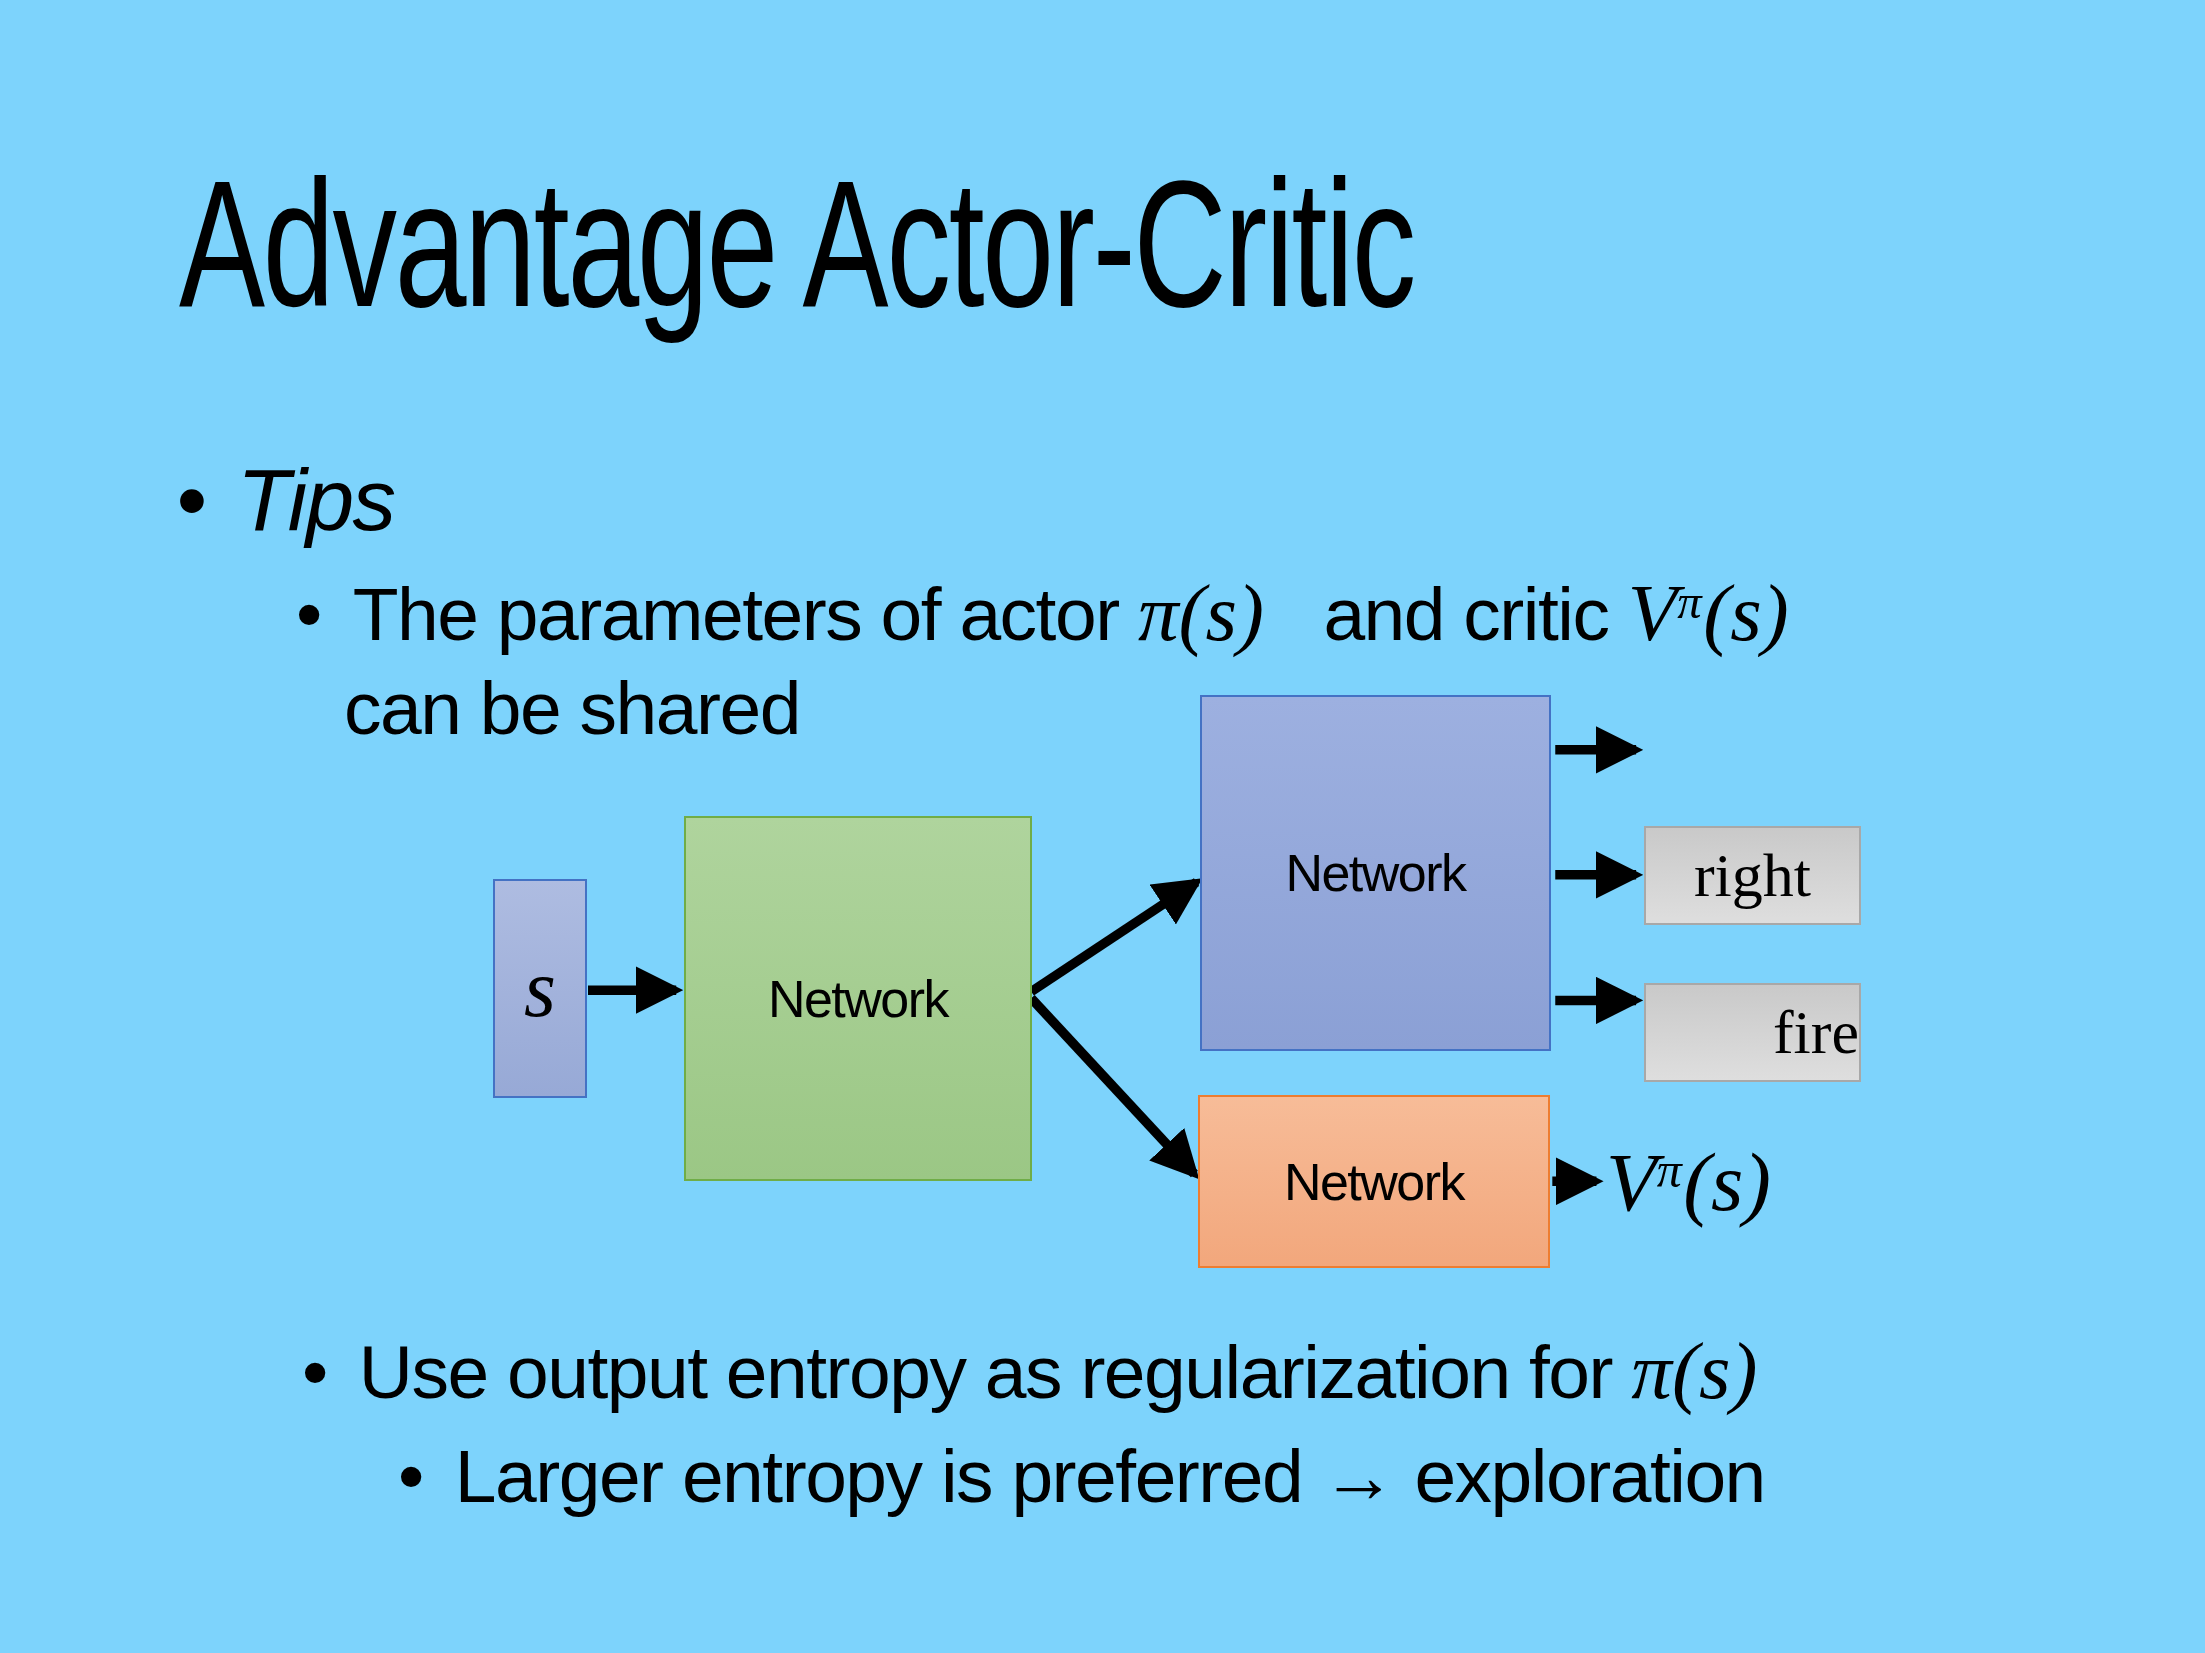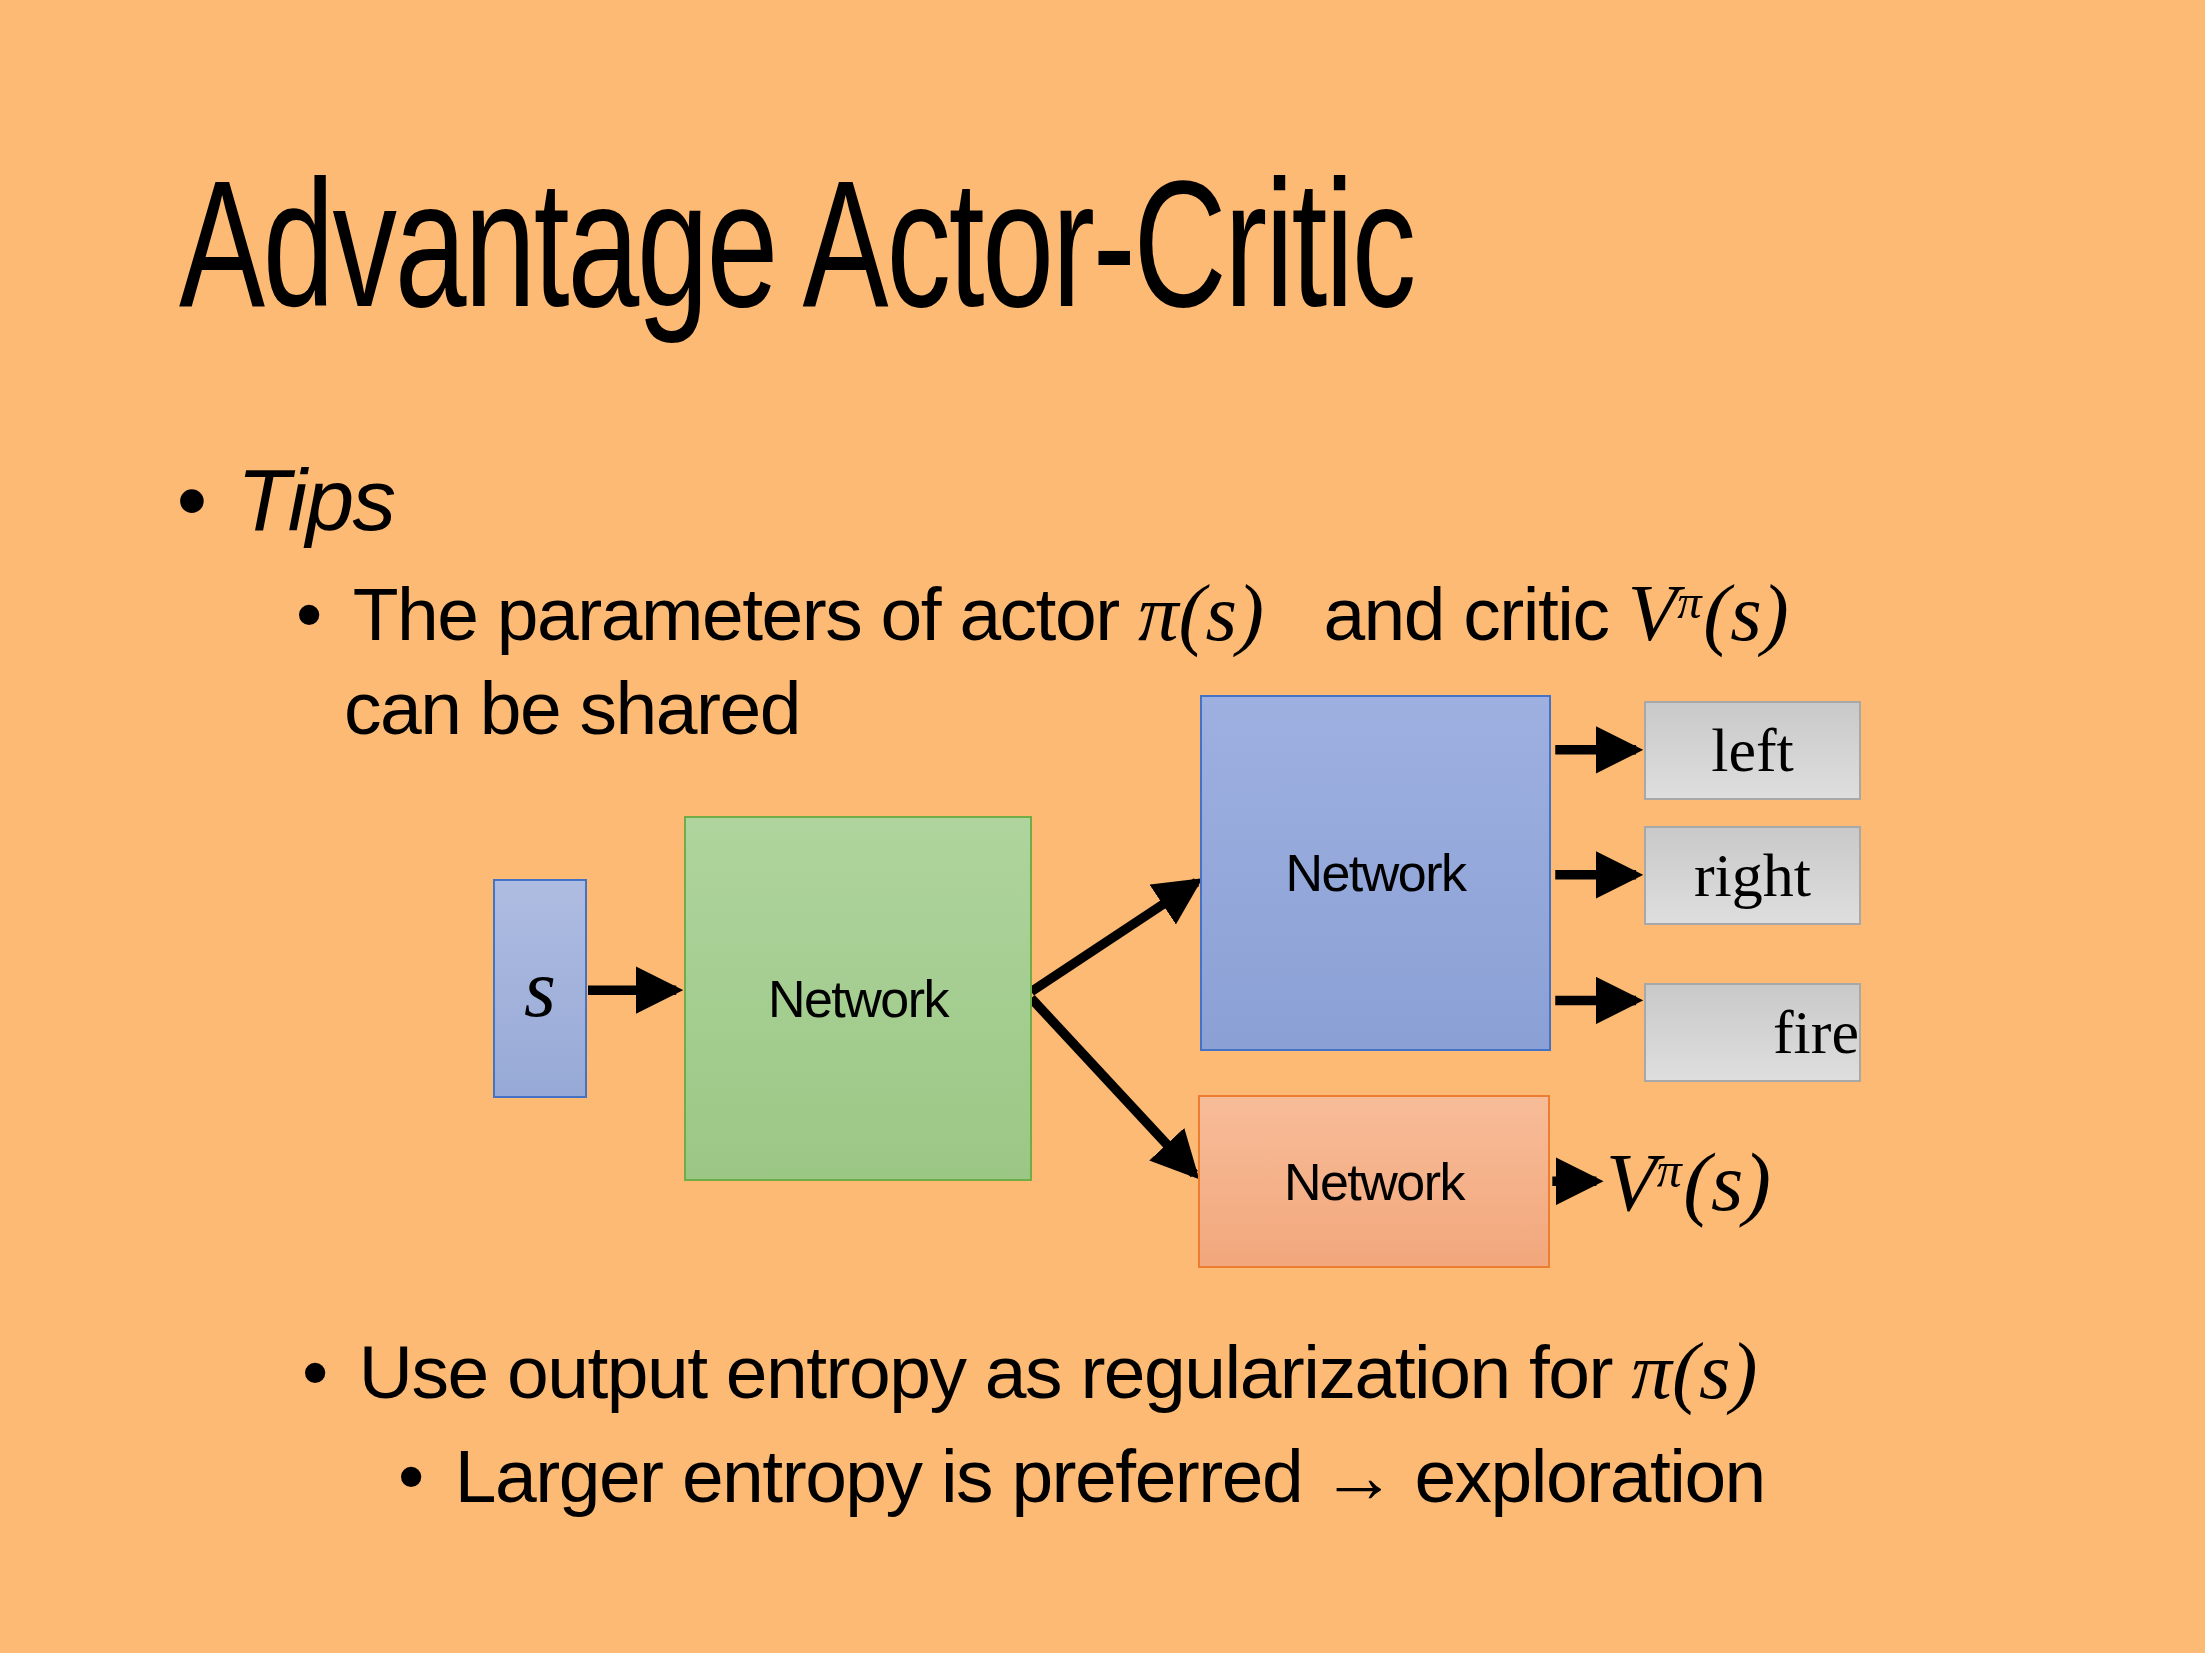--- a/index.html
+++ b/index.html
@@ -1,18 +1,18 @@
 <!DOCTYPE html>
 <html style="font-size:11.8px"><head>
 <meta charset="utf-8">
 <style>
   html,body { margin:0; padding:0; background:#ffffff; }
   .slide {
     position:relative; width:2205px; height:1654px;
-    background:#fdba74; overflow:hidden;
+    background:#7dd3fc; overflow:hidden;
     font-family:"Liberation Sans", sans-serif; color:#000;
   }
   .title {
     position:absolute; left:179px; top:153px;
     font-size:129px; font-weight:300; letter-spacing:-2.2px;
     line-height:1; white-space:nowrap;
     transform:scaleY(1.40); transform-origin:left top;
   }
   .line { position:absolute; white-space:nowrap; letter-spacing:-1.5px; }
   .lvl1 { font-size:87px;font-style:italic; }
@@ -126,23 +126,20 @@
   </div>
 
   <div class="box actor-box">
     <span class="net-label">Network</span>
   </div>
 
   <div class="box critic-box">
     <span class="net-label">Network</span>
   </div>
 
-  <div class="box action-box action-left">
-    <span class="action-label">left</span>
-  </div>
   <div class="box action-box action-right">
     <span class="action-label">right</span>
   </div>
   <div class="box action-box action-fire">
     <span class="action-label">fire</span>
   </div>
 
   <div class="value-out">
     <span class="math"><span>V</span><sup>π</sup><span>(s)</span></span>
   </div>

